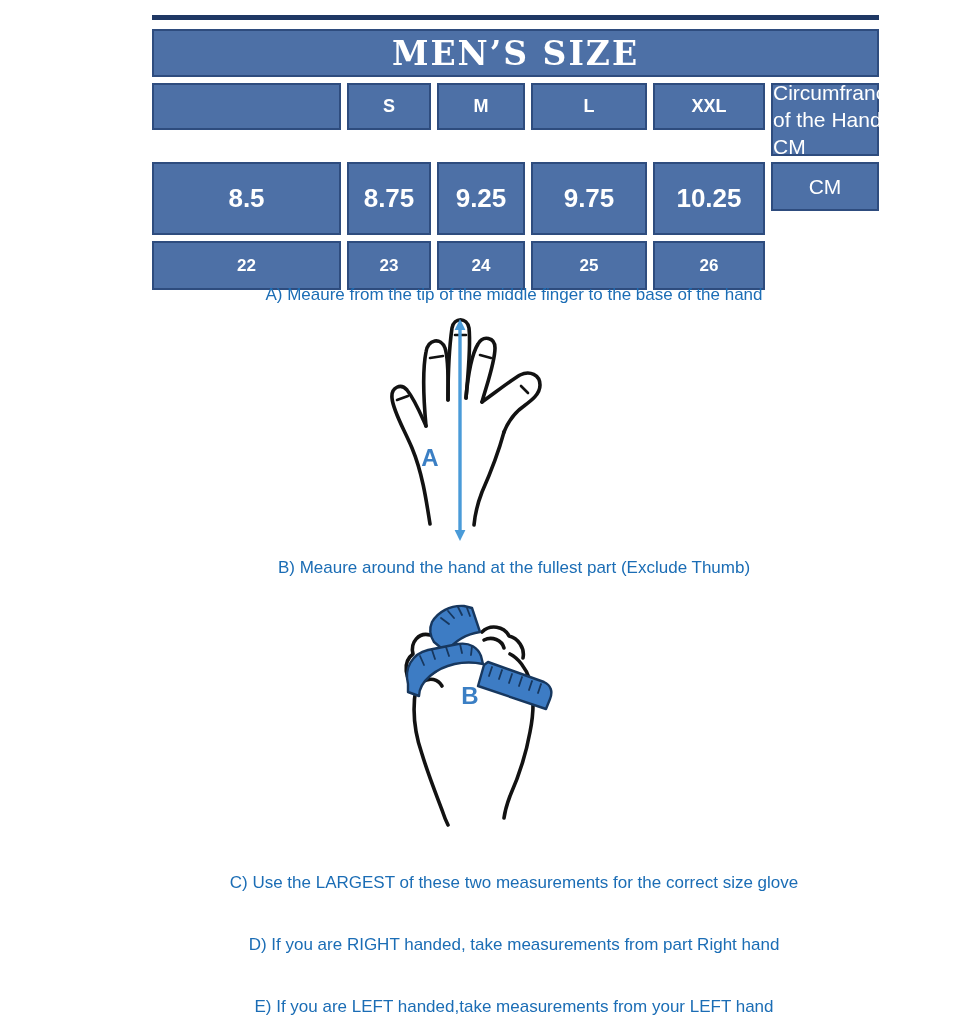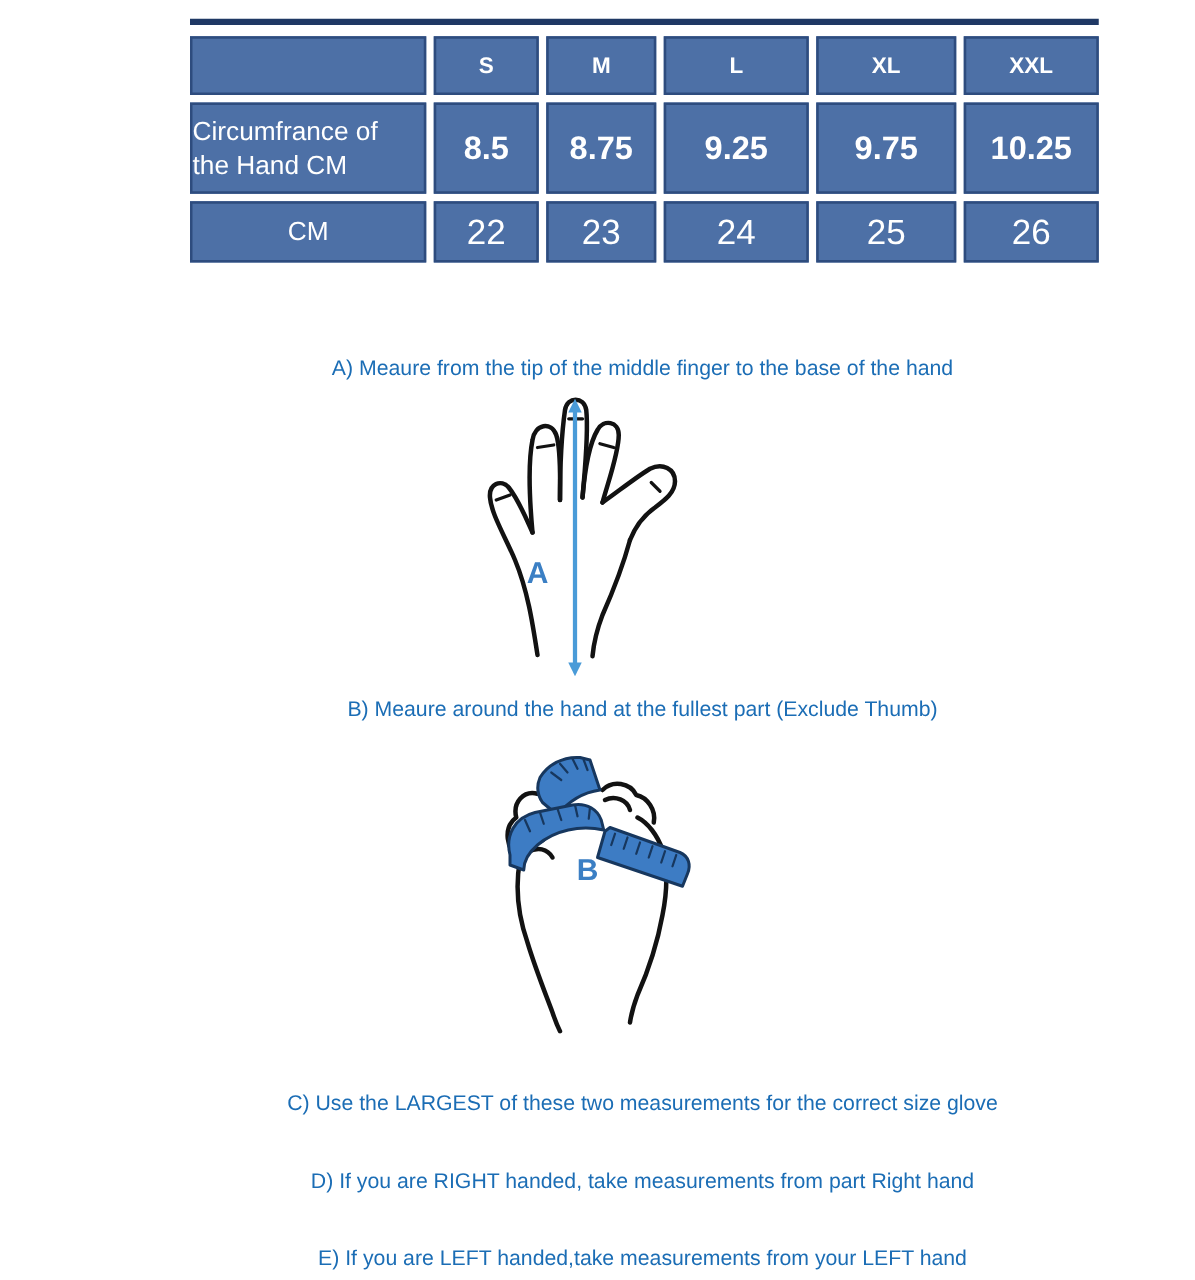--- a/index.html
+++ b/index.html
@@ -19,21 +19,21 @@
   .title-cell{
     grid-column:1/-1;height:48px;
     font-family:"DejaVu Serif",serif;font-weight:bold;font-size:33px;letter-spacing:2px;
   }
   .blank-cell{height:47px;}
   .size-cell{height:47px;font-weight:bold;font-size:18px;}
   .label-cell{height:73px;justify-content:flex-start;text-align:left;
     padding:0 6px 0 0;font-size:21px;line-height:27px;}
   .num-cell{height:73px;font-weight:bold;font-size:26px;}
   .cm-label-cell{height:49px;font-size:21px;}
-  .cm-num-cell{height:49px;font-weight:normal;font-size:28px;}
+  .cm-num-cell{height:49px;font-weight:bold;font-size:17px;}
 
   
   .instr{
     position:absolute;left:0;width:956px;text-align:center;
     color:#1b6db5;font-size:17px;line-height:20.5px;white-space:pre;padding-left:36px;
   }
   .instr-a{top:285px;}
   .instr-b{top:558px;}
   .instr-notes{top:832px;}
   .instr-notes div{margin-bottom:0.5px;}
@@ -51,26 +51,26 @@
   .tick{stroke:#17375e;stroke-width:1.8;stroke-linecap:round;fill:none;}
 </style>
 </head>
 <body>
 
 <div class="canvas">
 
   <div class="size-table">
     <div class="top-bar"></div>
     <div class="tbl">
+      <div class="cell title-cell">MEN’S SIZE</div>
 
       <div class="cell blank-cell"></div>
       <div class="cell size-cell">S</div>
       <div class="cell size-cell">M</div>
       <div class="cell size-cell">L</div>
-      <div class="cell size-cell">XL</div>
       <div class="cell size-cell">XXL</div>
 
       <div class="cell label-cell">Circumfrance of the Hand CM</div>
       <div class="cell num-cell">8.5</div>
       <div class="cell num-cell">8.75</div>
       <div class="cell num-cell">9.25</div>
       <div class="cell num-cell">9.75</div>
       <div class="cell num-cell">10.25</div>
 
       <div class="cell cm-label-cell">CM</div>

